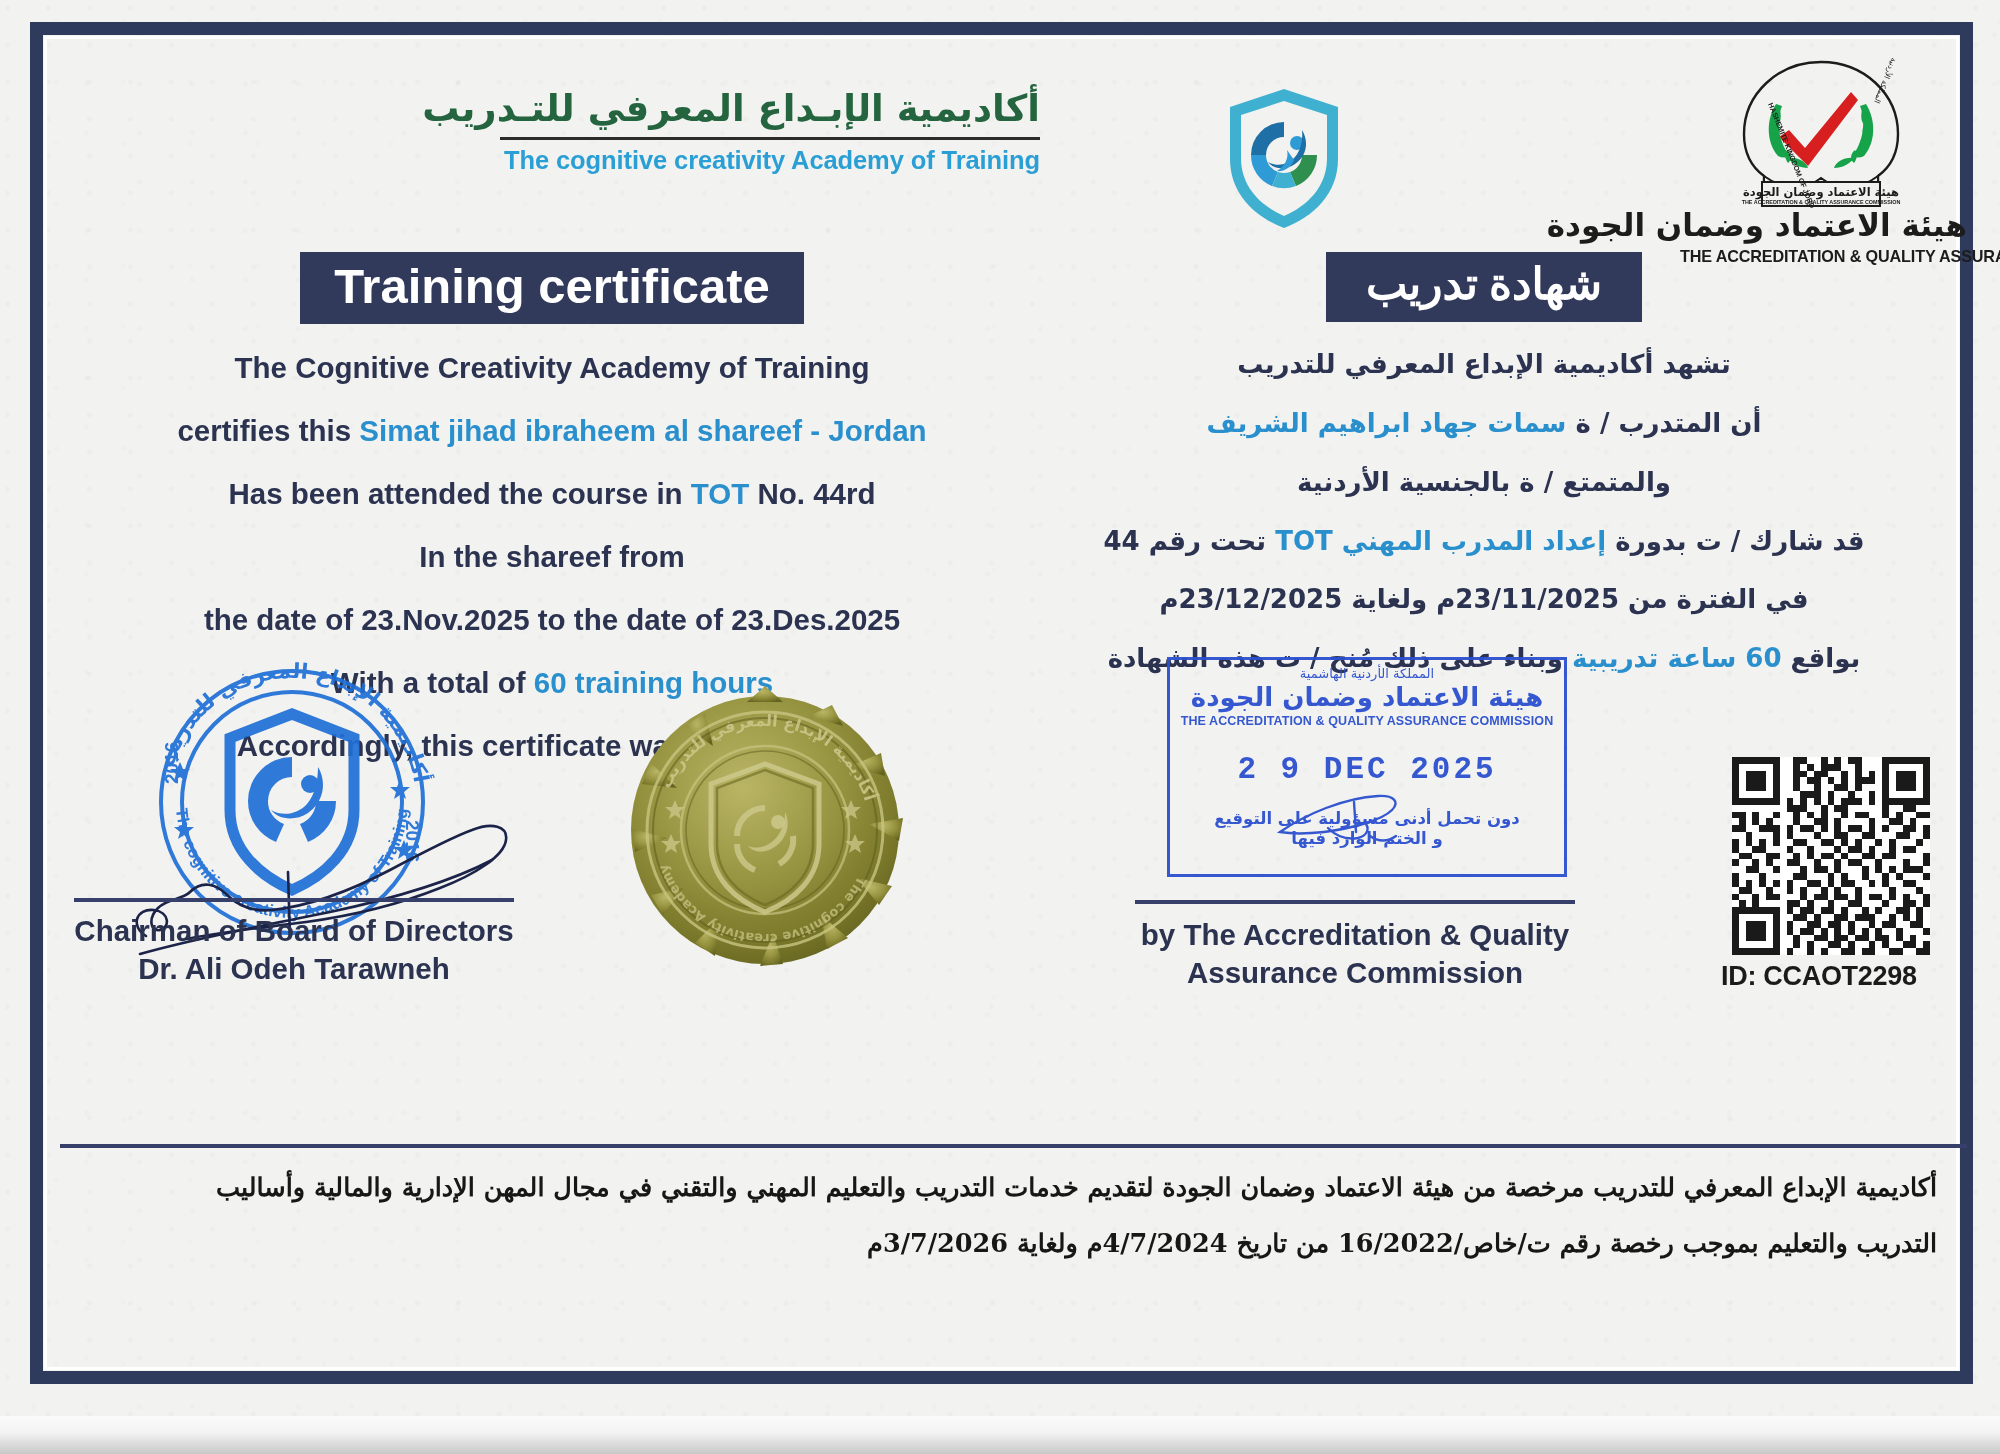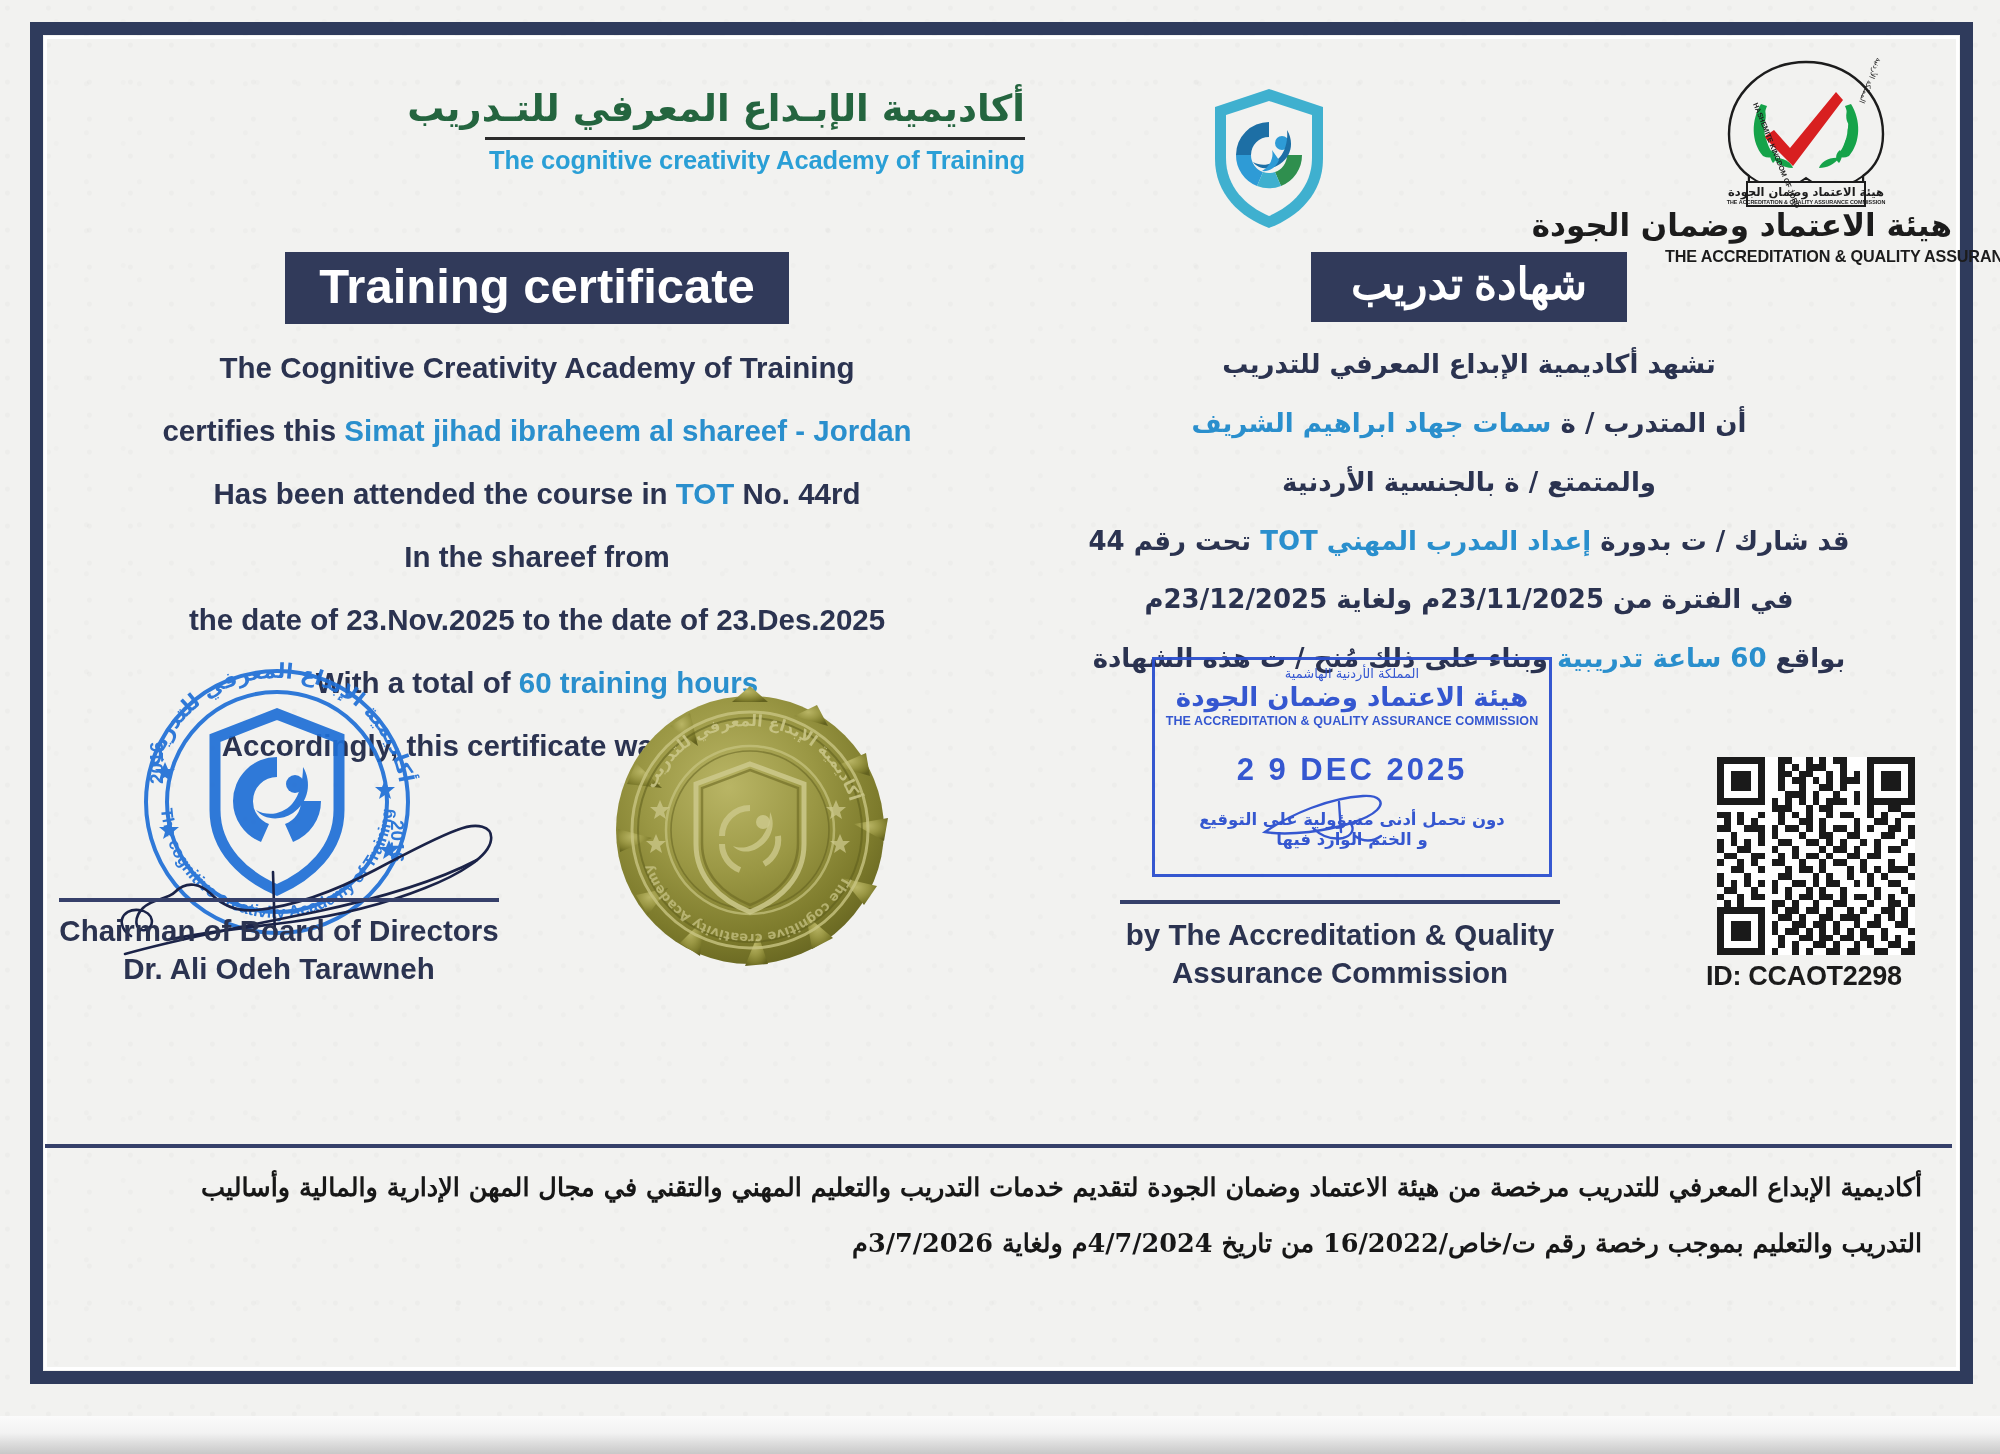--- a/index.html
+++ b/index.html
@@ -57,21 +57,21 @@
     position: absolute;
     left: 44px; top: 36px;
     width: 1915px; height: 1334px;
     border: 3px solid #ffffff;
     background: transparent;
   }
 
   
   #content {
     position: absolute;
-    left: 45px; top: 40px;
+    left: 60px; top: 40px;
     width: 1620px; height: 1326px;
   }
 
   
   #header { position: absolute; left: 0; top: 0; width: 1907px; height: 215px; }
 
   #brand-block {
     position: absolute;
     left: 440px; top: 46px;
     width: 540px;
@@ -264,21 +264,21 @@
     margin-top: 1px;
   }
   .rs-sub {
     font-size: 12.5px;
     font-weight: bold;
     letter-spacing: .1px;
     white-space: nowrap;
     margin-top: 2px;
   }
   .rs-date {
-    font-family: Liberation Sans, sans-serif;
+    font-family: Liberation Mono, monospace;
     font-size: 31px;
     font-weight: bold;
     letter-spacing: 3px;
     margin-top: 24px;
   }
   .rs-note {
     font-family: "DejaVu Sans", sans-serif;
     direction: rtl;
     font-size: 16.5px;
     font-weight: bold;

